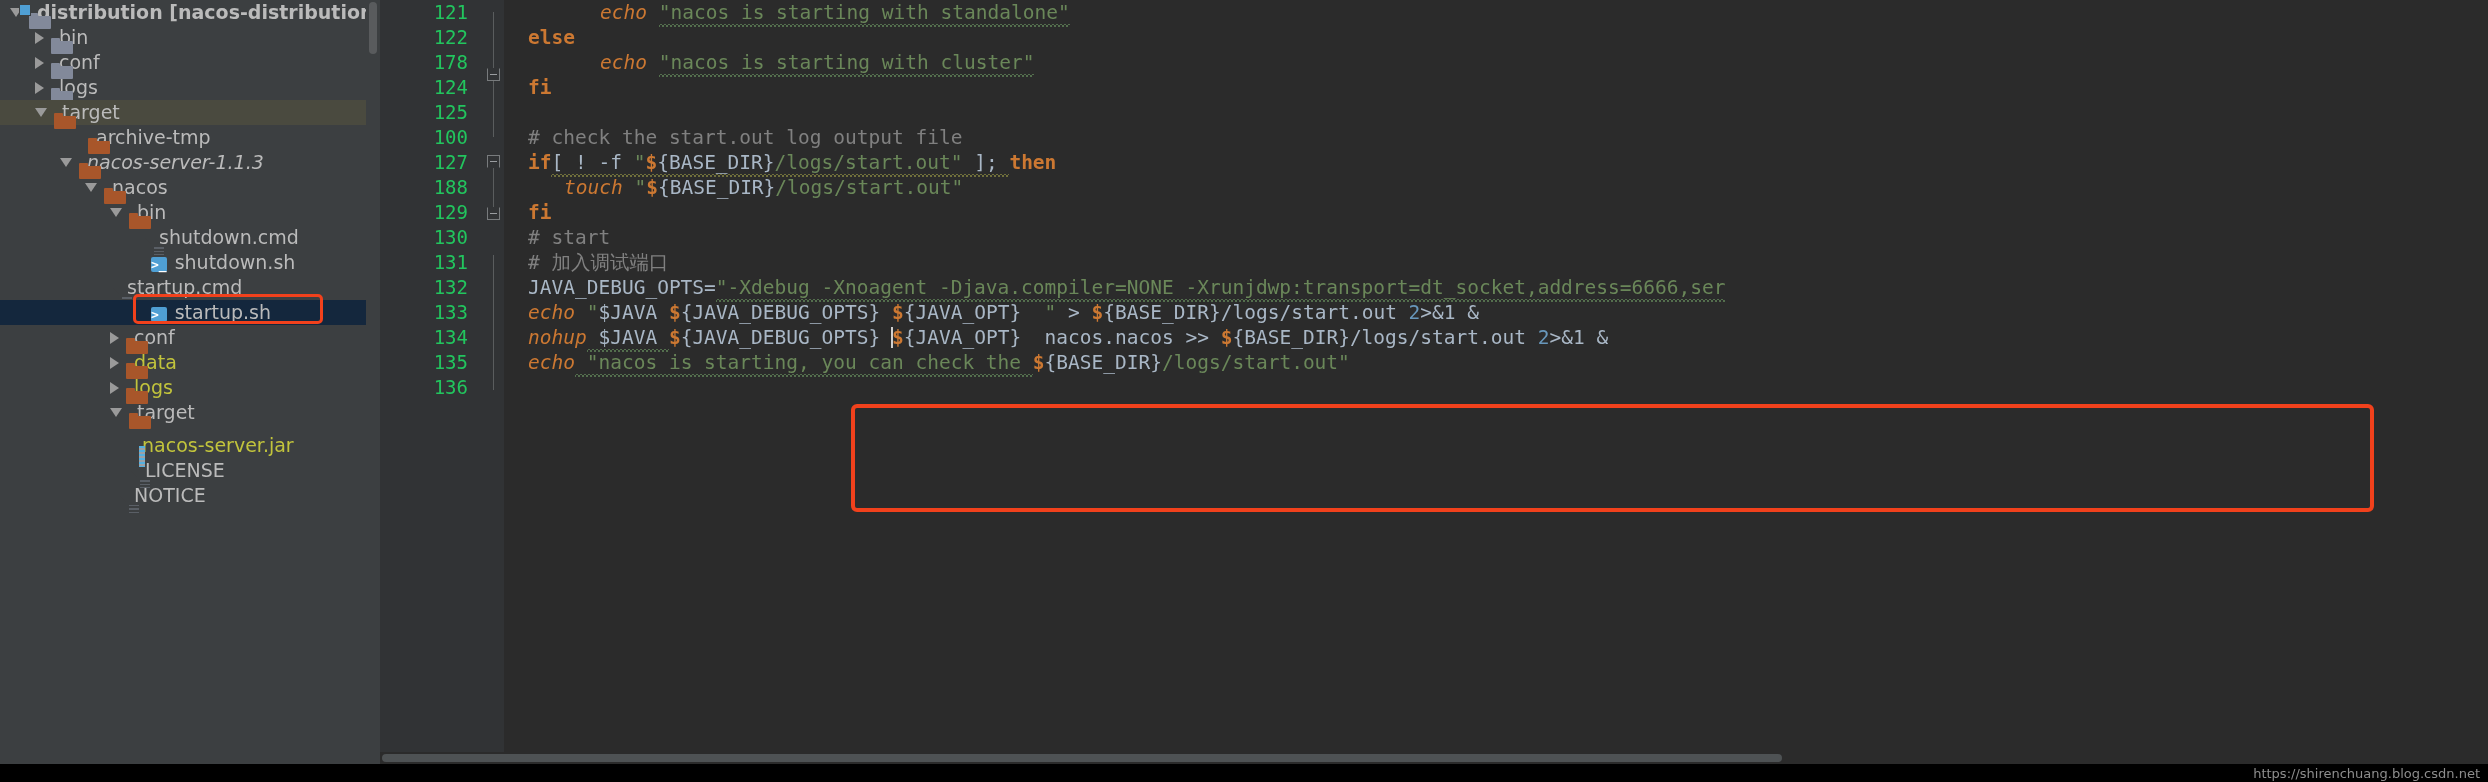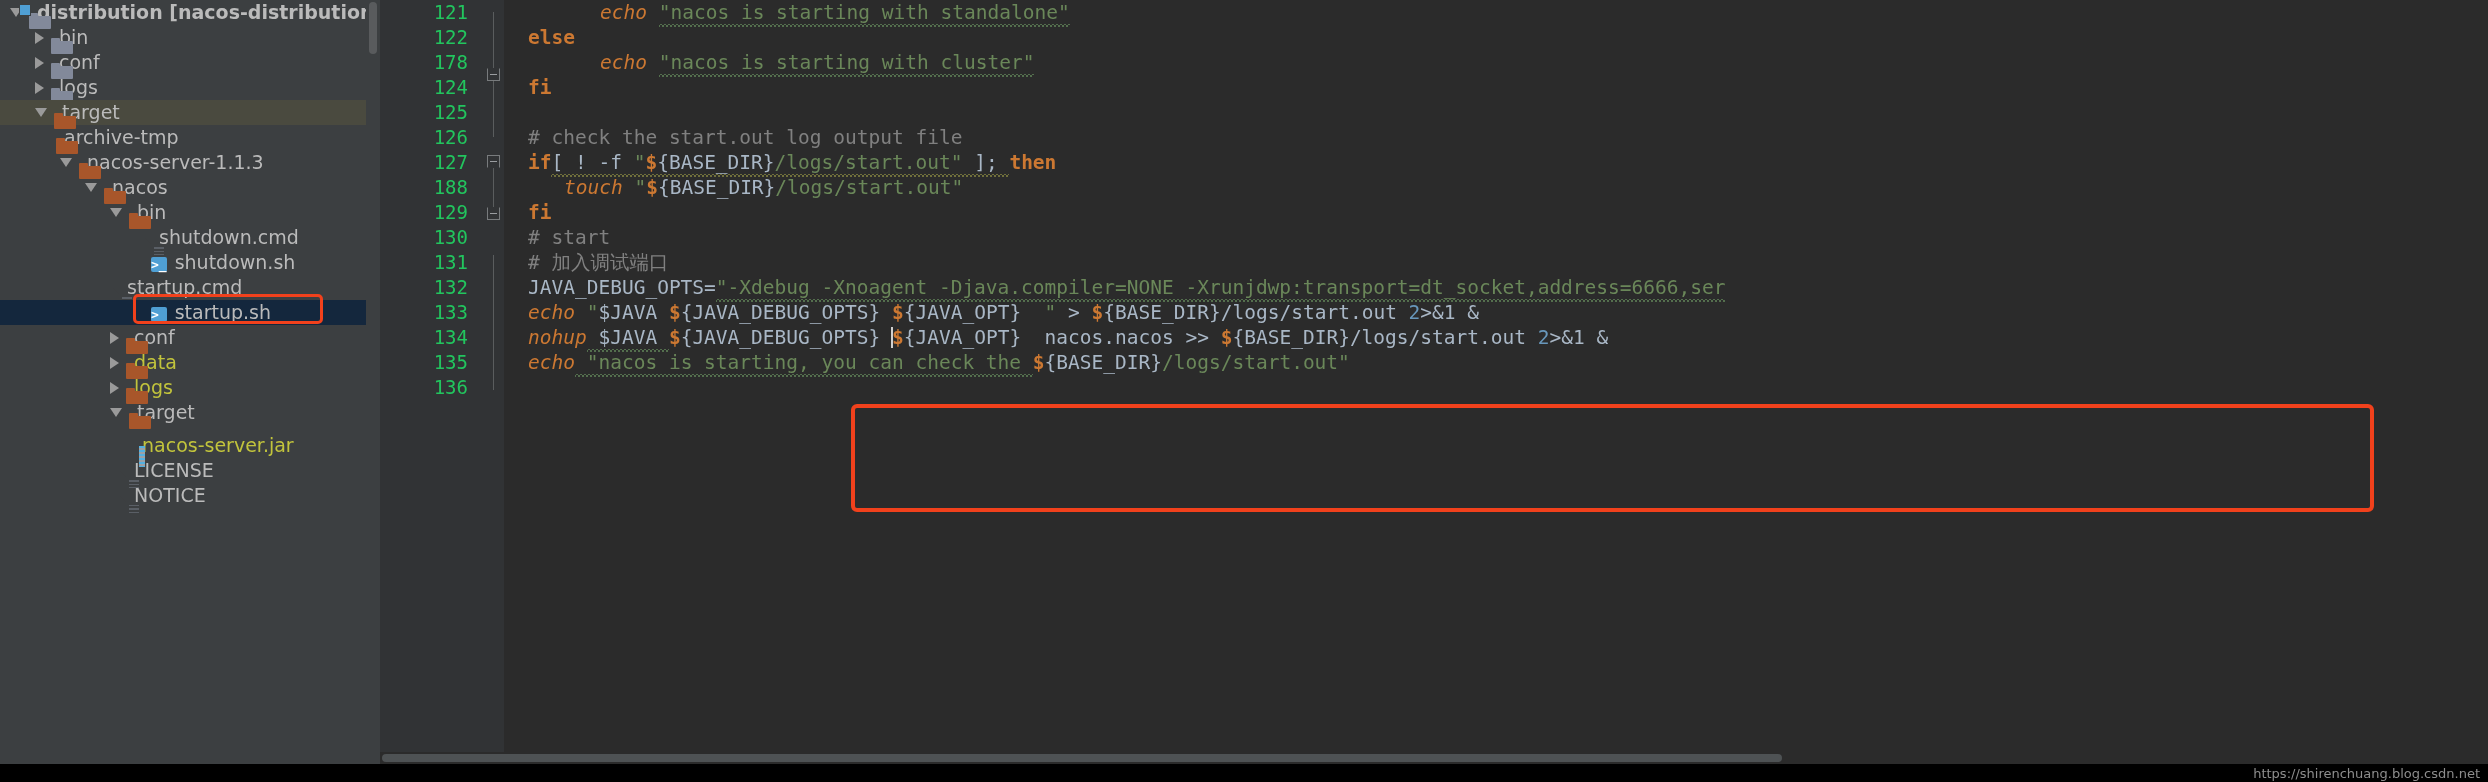--- a/index.html
+++ b/index.html
@@ -350,26 +350,26 @@
         <div class="tree-row" style="padding-left: 35px;">
           <span class="twisty closed"></span>
           <span class="ficon"><span class="folder grey"><span class="tab"></span><span class="body"></span></span></span>
           <span class="tname normal">logs</span>
         </div>
         <div class="tree-row sel-inactive" style="padding-left: 35px;">
           <span class="twisty open"></span>
           <span class="ficon"><span class="folder orange"><span class="tab"></span><span class="body"></span></span></span>
           <span class="tname normal">target</span>
         </div>
-        <div class="tree-row" style="padding-left: 40px;">
+        <div class="tree-row" style="padding-left: 72px;">
           <span class="twisty none"></span>
           <span class="ficon"><span class="folder orange"><span class="tab"></span><span class="body"></span></span></span>
           <span class="tname normal">archive-tmp</span>
         </div>
-        <div class="tree-row" style="padding-left: 60px;">
+        <div class="tree-row" style="padding-left: 60px; font-style: italic;">
           <span class="twisty open"></span>
           <span class="ficon"><span class="folder orange"><span class="tab"></span><span class="body"></span></span></span>
           <span class="tname normal">nacos-server-1.1.3</span>
         </div>
         <div class="tree-row" style="padding-left: 85px;">
           <span class="twisty open"></span>
           <span class="ficon"><span class="folder orange"><span class="tab"></span><span class="body"></span></span></span>
           <span class="tname normal">nacos</span>
         </div>
         <div class="tree-row" style="padding-left: 110px;">
@@ -415,21 +415,21 @@
         <div class="tree-row" style="padding-left: 110px;">
           <span class="twisty open"></span>
           <span class="ficon"><span class="folder orange"><span class="tab"></span><span class="body"></span></span></span>
           <span class="tname normal">target</span>
         </div>
         <div class="tree-row" style="padding-left: 118px; margin-top: 8px;">
           <span class="twisty none"></span>
           <span class="ficon"><span class="jar"><span class="zip"></span></span></span>
           <span class="tname excluded">nacos-server.jar</span>
         </div>
-        <div class="tree-row" style="padding-left: 110px;">
+        <div class="tree-row" style="padding-left: 110px; margin-left: 11px;">
           <span class="twisty none"></span>
           <span class="ficon"><span class="doc"><span class="lines"></span></span></span>
           <span class="tname normal">LICENSE</span>
         </div>
         <div class="tree-row" style="padding-left: 110px;">
           <span class="twisty none"></span>
           <span class="ficon"><span class="doc"><span class="lines"></span></span></span>
           <span class="tname normal">NOTICE</span>
         </div>
       </div>
@@ -468,21 +468,21 @@
         </div>
         <div class="row">
           <span class="lnum">124</span>
           <span class="codetxt"><span style="padding-left:24px"></span><span class="kw">fi</span></span>
         </div>
         <div class="row">
           <span class="lnum">125</span>
           <span class="codetxt"></span>
         </div>
         <div class="row">
-          <span class="lnum">126</span>
+          <span class="lnum">100</span>
           <span class="codetxt"><span style="padding-left:24px"></span><span class="cmt"># check the start.out log output file</span></span>
         </div>
         <div class="row">
           <span class="lnum">127</span>
           <span class="codetxt"><span style="padding-left:24px"></span><span class="kw">if</span><span class="sq"><span class="plain">[ ! -f </span><span class="str">"</span><span class="dollar">$</span><span class="varw">{BASE_DIR}</span><span class="str">/logs/start.out"</span><span class="plain"> ]; </span></span><span class="kw">then</span></span>
         </div>
         <div class="row">
           <span class="lnum">188</span>
           <span class="codetxt"><span style="padding-left:60px"></span><span class="fn">touch</span><span class="plain"> </span><span class="str">"</span><span class="dollar">$</span><span class="varw">{BASE_DIR}</span><span class="str">/logs/start.out"</span></span>
         </div>

